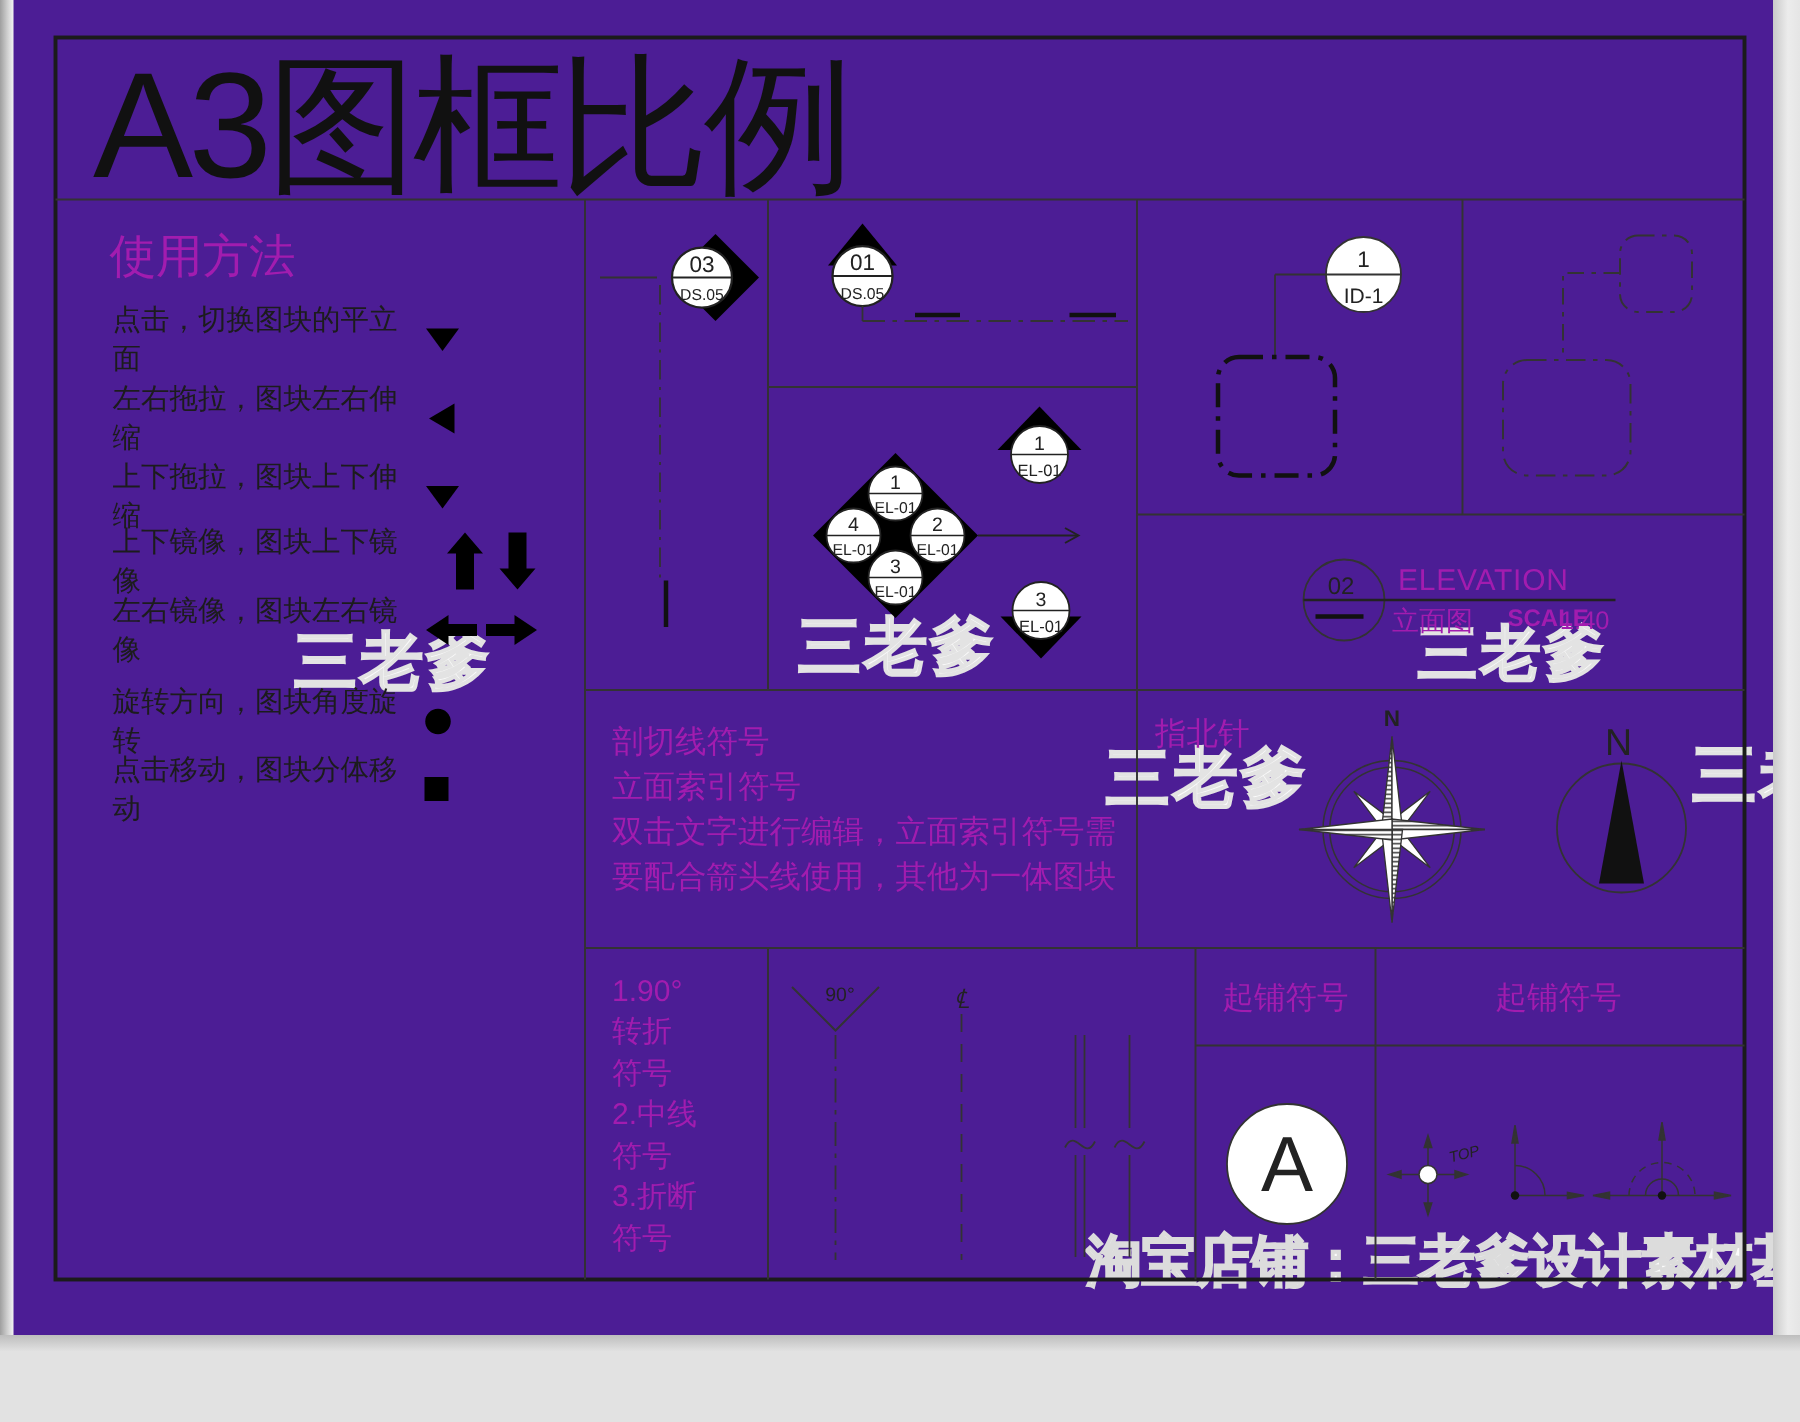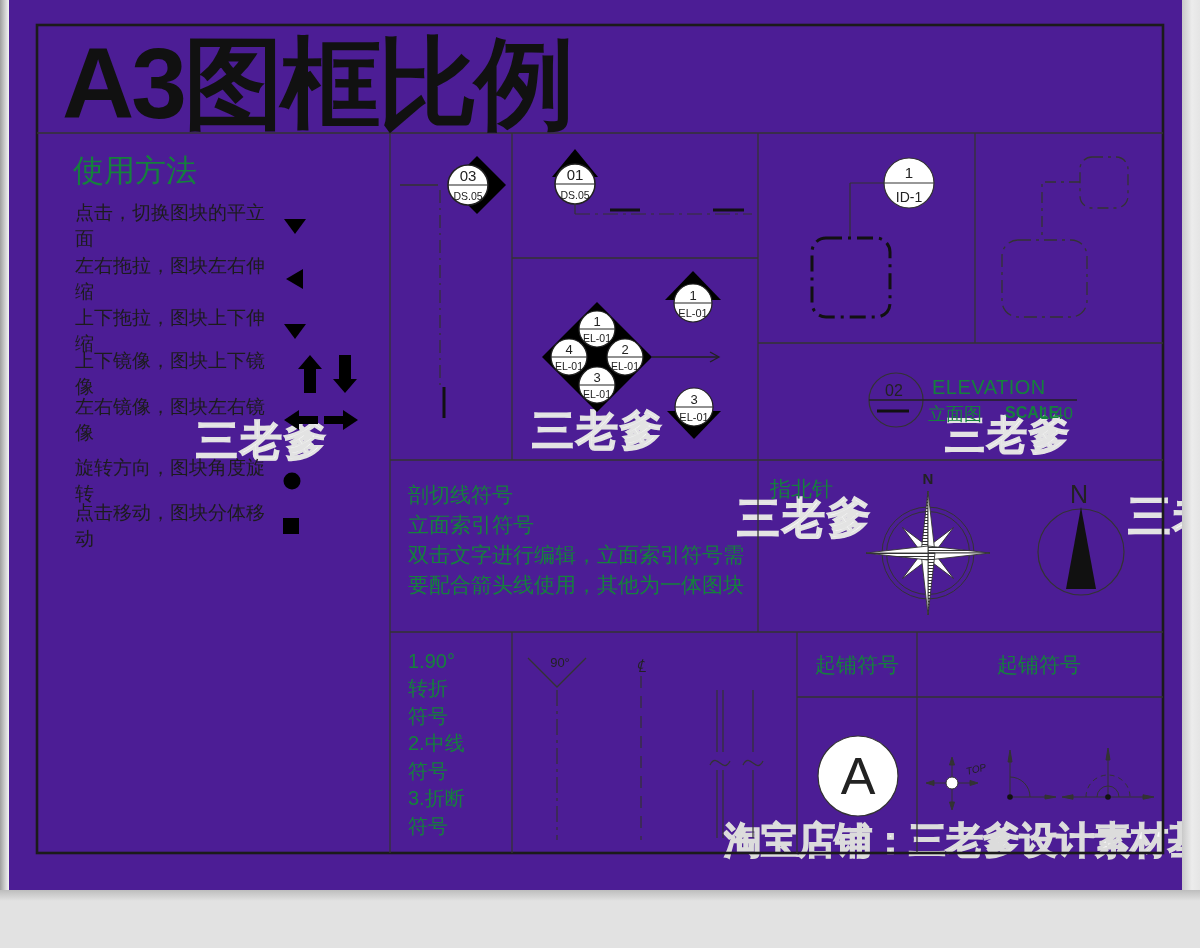--- a/index.html
+++ b/index.html
@@ -2,22 +2,22 @@
 <html><head>
 <meta charset="utf-8">
 <style>
   html,body{margin:0;padding:0;background:#e2e2e2;}
   #root{position:relative;width:1200px;height:948px;overflow:hidden;font-family:"Liberation Sans",sans-serif;}
   .paper{position:absolute;left:8px;top:0;width:1174px;height:890px;background:#4c1d95;overflow:hidden;z-index:1;}
   .edge-left{position:absolute;left:0;top:0;width:9px;height:890px;z-index:2;background:linear-gradient(90deg,#9f9f9f,#cfcfcf 55%,#f3f3f3);}
   .edge-right{position:absolute;left:1182px;top:0;width:18px;height:890px;z-index:2;background:linear-gradient(90deg,#c9c9c9,#ececec 55%,#e5e5e5);}
   .bottom-area{position:absolute;left:0;top:890px;width:1200px;height:58px;z-index:2;background:linear-gradient(180deg,#bdbdbd,#e2e2e2 11px);}
   svg.art{position:absolute;left:0;top:0;z-index:3;pointer-events:none;}
-  .txt{position:absolute;z-index:4;color:#15803d;white-space:nowrap;}
-  .title{font-size:100px;font-weight:700;letter-spacing:-3px;color:#111;}
+  .txt{position:absolute;z-index:4;color:#a21caf;white-space:nowrap;}
+  .title{font-size:100px;font-weight:400;letter-spacing:-3px;color:#111;}
   .h-usage{font-size:31px;font-weight:300;}
   .u-row{position:absolute;left:75px;display:flex;align-items:center;width:310px;z-index:4;}
   .u-label{width:207px;font-size:19px;color:#1c1c1c;}
   .note-line{font-size:21px;line-height:30px;}
   .misc-line{font-size:20px;line-height:27.5px;}
   .cell-head{font-size:21px;}
   .wm{position:absolute;font-weight:700;color:#fbfbfb;-webkit-text-stroke:1.3px #e3e3e3;letter-spacing:2px;z-index:1;white-space:nowrap;}
   svg text{font-family:"Liberation Sans",sans-serif;fill:#222;}
 </style>
 </head>

